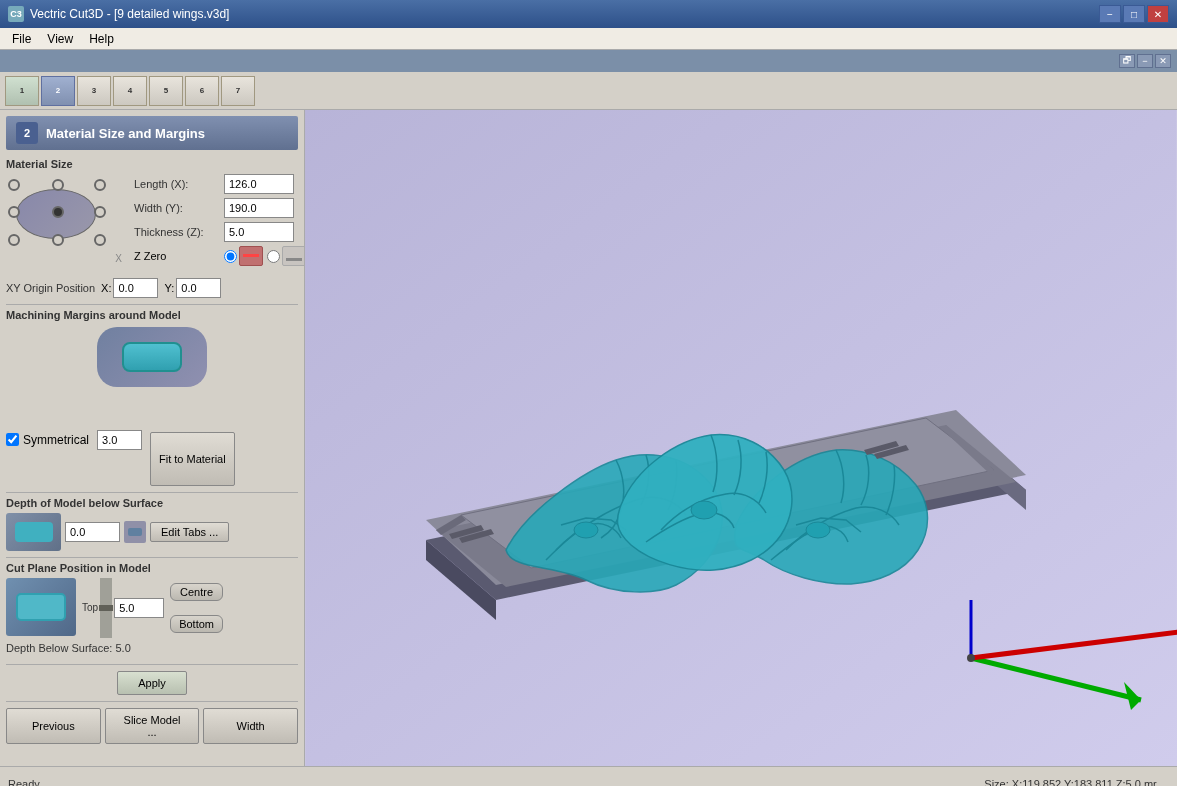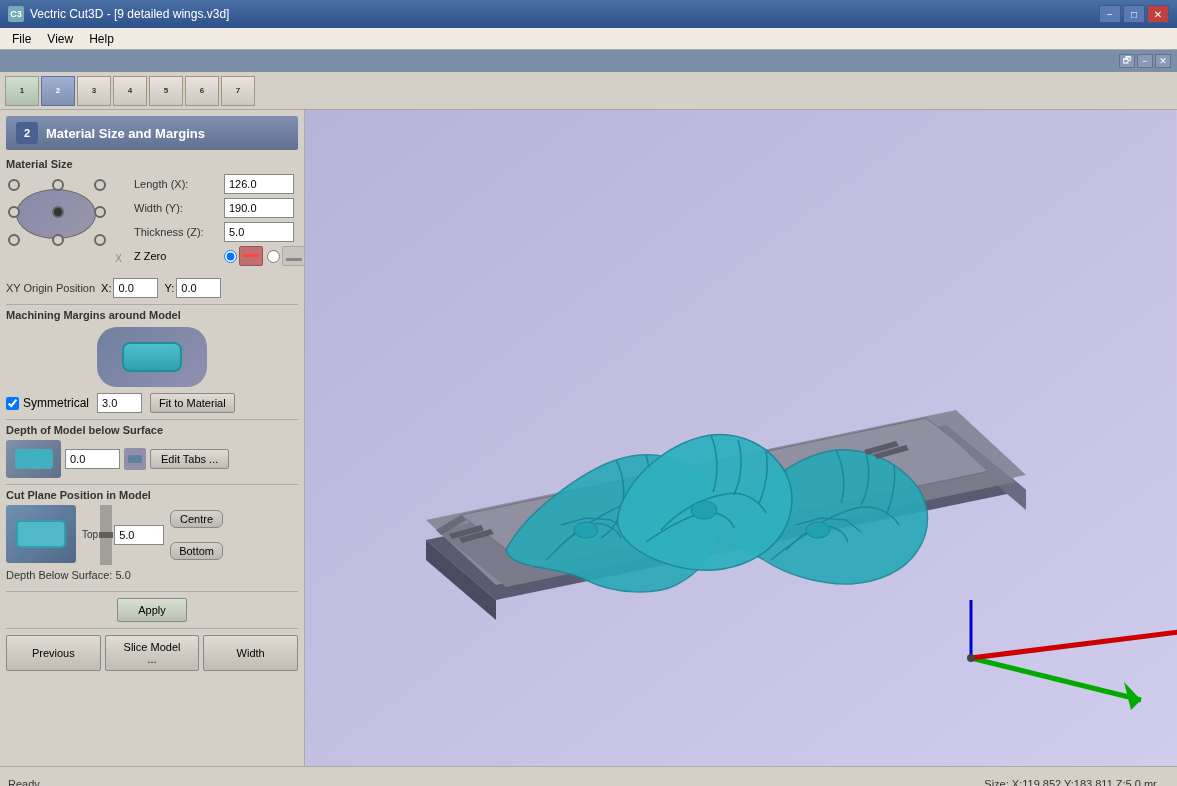--- a/index.html
+++ b/index.html
@@ -434,21 +434,21 @@
       <div class="material-diagram">
         <div class="diagram-inner">
           <div class="diagram-car"></div>
         </div>
       </div>
 
       <div style="display:flex;align-items:center;gap:4px;margin-bottom:2px;">
         <input type="checkbox" checked="" style="">
         <span style="font-size:12px;">Symmetrical</span>
         <input type="text" style="width: 45px; height: 20px; border: 1px solid rgb(136, 136, 136); background: white; padding: 2px 4px; font-size: 11px; margin-left: 4px;" value="3.0">
-        <button class="panel-btn" style="margin-left:4px;padding:3px 8px;font-size:11px;">
+        <button class="panel-btn" style="margin-left:4px;padding:20px 8px;font-size:11px;margin-top:39px;">
           <span>Fit to Material</span>
         </button>
       </div>
 
     </div>
 
     <hr class="divider">
 
     <div style="margin-bottom:6px;">
       <div class="subsection-label">Depth of Model below Surface</div>

